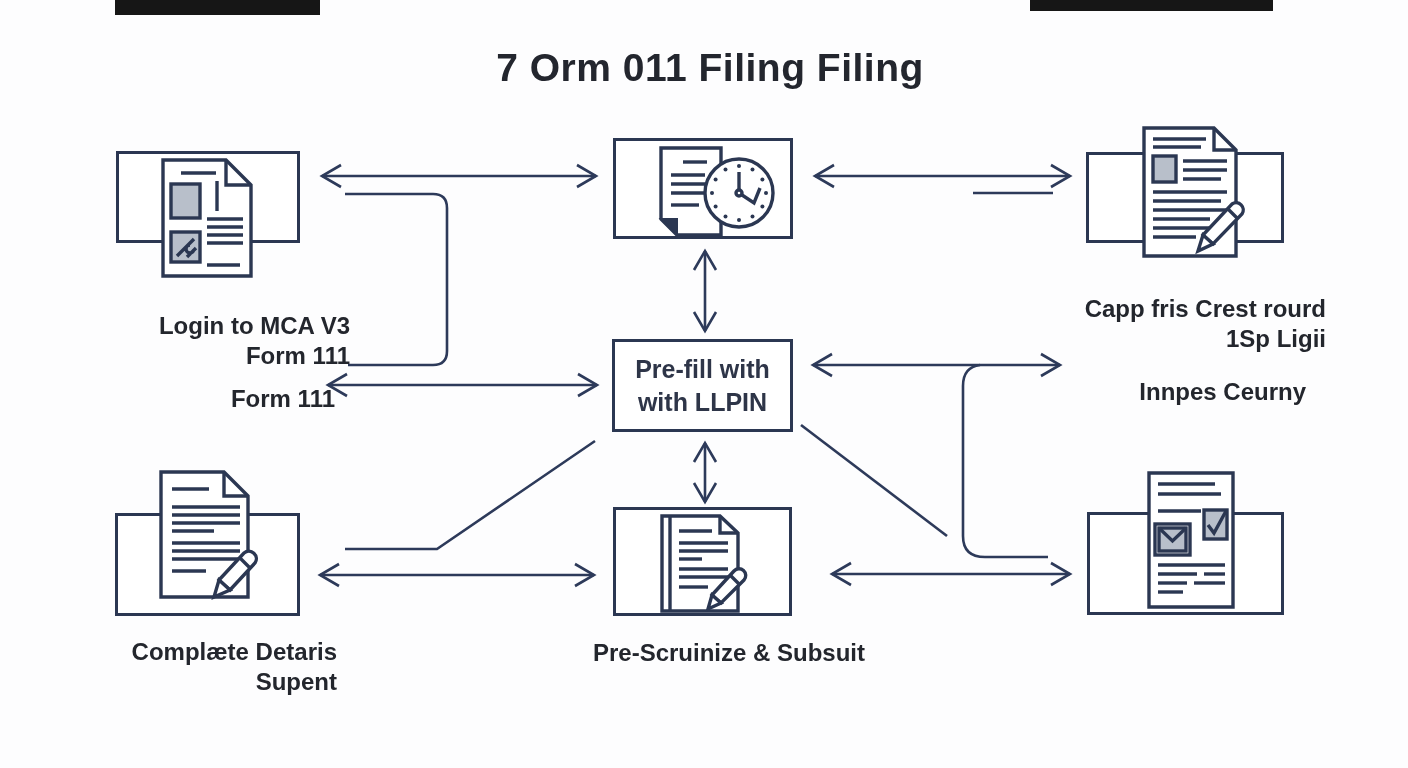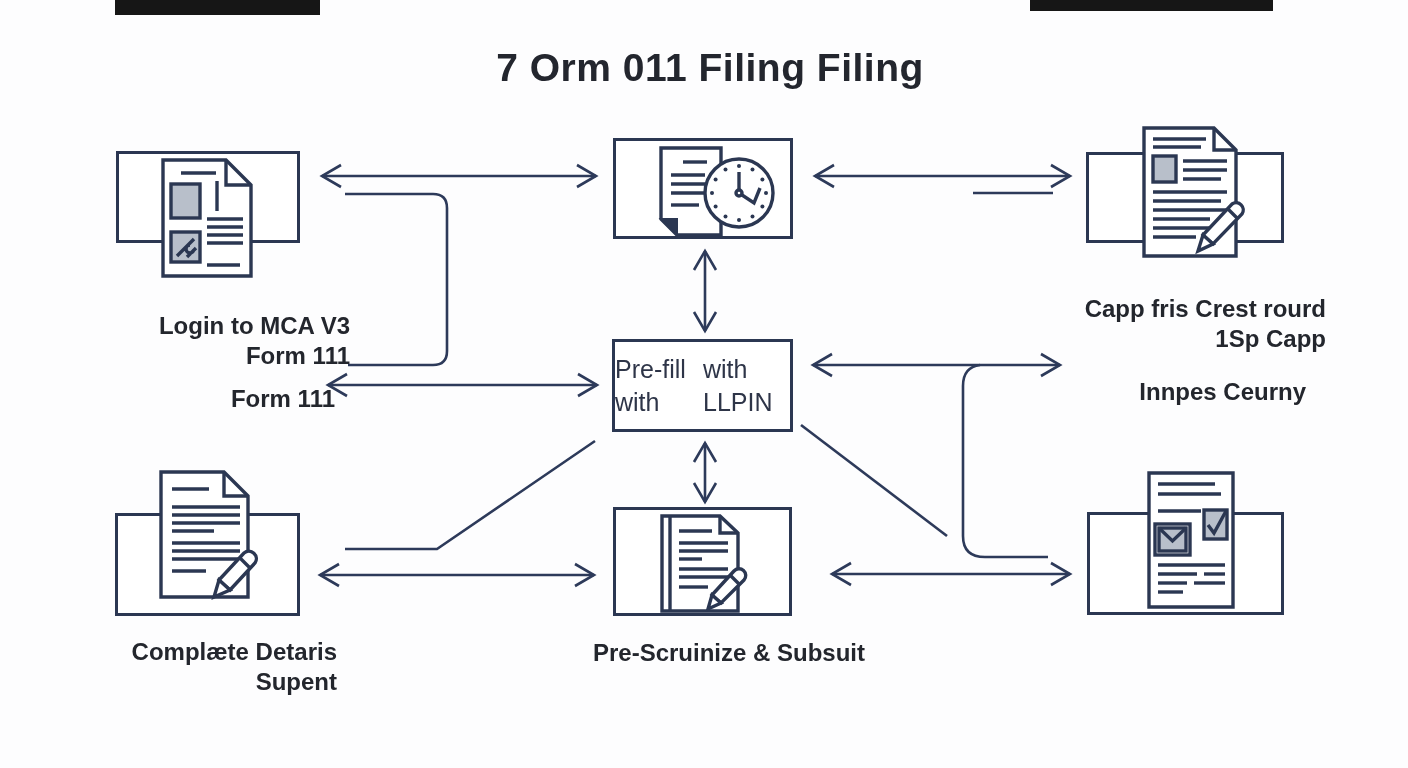--- a/index.html
+++ b/index.html
@@ -21,22 +21,22 @@
   .doc{fill:#ffffff;stroke:#2b3752;stroke-width:3.4;stroke-linejoin:miter;}
   .st{fill:none;stroke:#2b3752;stroke-width:3.4;}
   .gray{fill:#b8bfca;stroke:#2b3752;stroke-width:3.4;}
   .foldfill{fill:#2b3752;stroke:#2b3752;stroke-width:2;}
   .dotfill{fill:#2b3752;stroke:none;}
   .label{
     position:absolute;text-align:right;font-weight:bold;color:#23262d;
     font-size:24px;line-height:1.25;
   }
   .prefill-box{
-    display:flex;align-items:center;justify-content:center;
-    font-weight:normal;font-size:25px;line-height:1.3;color:#2e3548;
+    display:flex;flex-direction:column;align-items:center;justify-content:center;
+    font-weight:bold;font-size:25px;line-height:1.3;color:#2e3548;
   }
 </style>
 </head>
 <body>
 
 <div class="canvas">
 
   <div class="strip left"></div>
   <div class="strip right"></div>
 
@@ -223,21 +223,21 @@
   </svg>
 
   <div class="label" style="left:88px;top:311px;width:262px;">
     <div>Login to MCA V3</div>
     <div>Form 111</div>
   </div>
   <div class="label" style="left:110px;top:384px;width:225px;">Form 111</div>
 
   <div class="label" style="left:1038px;top:294px;width:288px;">
     <div>Capp fris Crest rourd</div>
-    <div>1Sp Capp</div>
+    <div>1Sp Ligii</div>
   </div>
   <div class="label" style="left:1056px;top:377px;width:250px;">Innpes Ceurny</div>
 
   <div class="label" style="left:72px;top:637px;width:265px;">
     <div>Complæte Detaris</div>
     <div>Supent</div>
   </div>
 
   <div class="label" style="left:545px;top:638px;width:320px;">Pre-Scruinize &amp; Subsuit</div>
 

